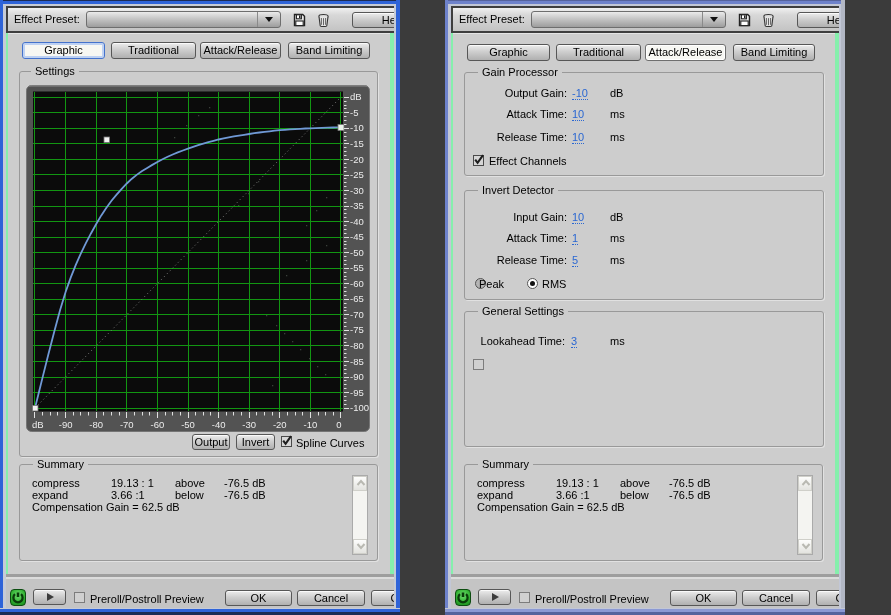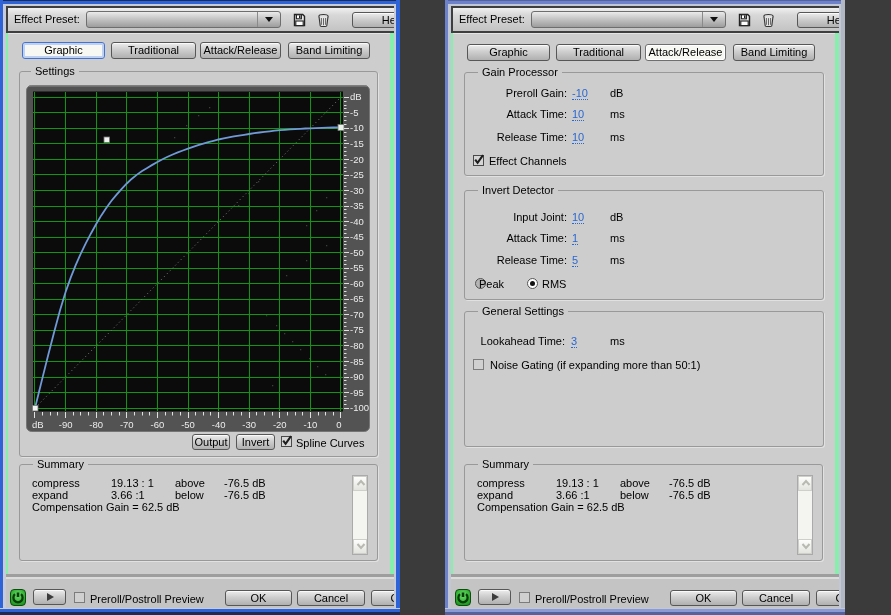--- a/index.html
+++ b/index.html
@@ -51,58 +51,57 @@
       <path d="M4.4 5v6.8M6.5 5.2v7M8.6 5v6.8" stroke="#555" stroke-width="0.9" fill="none"></path>
     </svg>
 <div class="btn" style="left:352px;top:12px;width:82px;height:16px;line-height:14px">Help</div>
 <div class="panel"></div>
 <div class="btn tab" style="left:22px;top:44px;width:83px">Graphic</div>
     <div class="btn tab" style="left:111px;top:44px;width:85px">Traditional</div>
     <div class="btn tab sel2" style="left:200px;top:44px;width:81px">Attack/Release</div>
     <div class="btn tab" style="left:288px;top:44px;width:82px">Band Limiting</div>
 <div class="grp" style="left:19px;top:72px;width:360px;height:104px"></div>
 <div class="glab" style="left:33px;top:67px">Gain Processor</div>
-<div class="rt" style="left:0;top:87px">Preroll Gain:</div>
+<div class="rt" style="left:0;top:87px">Output Gain:</div>
 <div class="t" style="left:127px;top:87px"><span class="val">-10</span></div>
 <div class="t" style="left:165px;top:87px">dB</div>
 <div class="rt" style="left:0;top:108px">Attack Time:</div>
 <div class="t" style="left:127px;top:108px"><span class="val">10</span></div>
 <div class="t" style="left:165px;top:108px">ms</div>
 <div class="rt" style="left:0;top:131px">Release Time:</div>
 <div class="t" style="left:127px;top:131px"><span class="val">10</span></div>
 <div class="t" style="left:165px;top:131px">ms</div>
 <div class="cb" style="left:28px;top:155px"></div>
     <svg class="abs" style="left:28px;top:154px;z-index:3" width="12" height="12" viewBox="0 0 12 12">
       <path d="M2.2 5.6L4.6 8.8L10 1.2" stroke="#1e1e1e" stroke-width="2.1" fill="none"></path>
     </svg>
 <div class="t" style="left:44px;top:155px">Effect Channels</div>
 <div class="grp" style="left:19px;top:190px;width:360px;height:110px"></div>
 <div class="glab" style="left:33px;top:185px">Invert Detector</div>
-<div class="rt" style="left:0;top:211px">Input Joint:</div>
+<div class="rt" style="left:0;top:211px">Input Gain:</div>
 <div class="t" style="left:127px;top:211px"><span class="val">10</span></div>
 <div class="t" style="left:165px;top:211px">dB</div>
 <div class="rt" style="left:0;top:232px">Attack Time:</div>
 <div class="t" style="left:127px;top:232px"><span class="val">1</span></div>
 <div class="t" style="left:165px;top:232px">ms</div>
 <div class="rt" style="left:0;top:254px">Release Time:</div>
 <div class="t" style="left:127px;top:254px"><span class="val">5</span></div>
 <div class="t" style="left:165px;top:254px">ms</div>
 <div class="abs" style="left:30px;top:278px;width:11px;height:11px;border-radius:50%;background:#b5b5b5;border:1px solid #555"></div>
     <div class="t" style="left:34px;top:278px">Peak</div>
 <div class="abs" style="left:82px;top:278px;width:11px;height:11px;border-radius:50%;background:#fdfdfd;border:1px solid #555">
       <div class="abs" style="left:2px;top:2px;width:5px;height:5px;border-radius:50%;background:#111"></div>
     </div>
     <div class="t" style="left:97px;top:278px">RMS</div>
 <div class="grp" style="left:19px;top:311px;width:360px;height:136px"></div>
 <div class="glab" style="left:33px;top:306px">General Settings</div>
 <div class="rt" style="left:-2px;top:335px;width:122px">Lookahead Time:</div>
 <div class="t" style="left:126px;top:335px"><span class="val">3</span></div>
 <div class="t" style="left:165px;top:335px">ms</div>
 <div class="cb" style="left:28px;top:359px;background:#d0d0d0;border-color:#7c7c7c"></div>
-<div class="t" style="left:45px;top:359px">Noise Gating (if expanding more than 50:1)</div>
 
 <div class="grp" style="left:19px;top:464px;width:359px;height:97px"></div>
 <div class="glab" style="left:33px;top:459px">Summary</div>
 <div class="t" style="left:32px;top:477px">compress</div>
 <div class="t" style="left:111px;top:477px">19.13 : 1</div>
 <div class="t" style="left:175px;top:477px">above</div>
 <div class="t" style="left:224px;top:477px">-76.5 dB</div>
 <div class="t" style="left:32px;top:489px">expand</div>
 <div class="t" style="left:111px;top:489px">3.66 :1</div>
 <div class="t" style="left:175px;top:489px">below</div>

